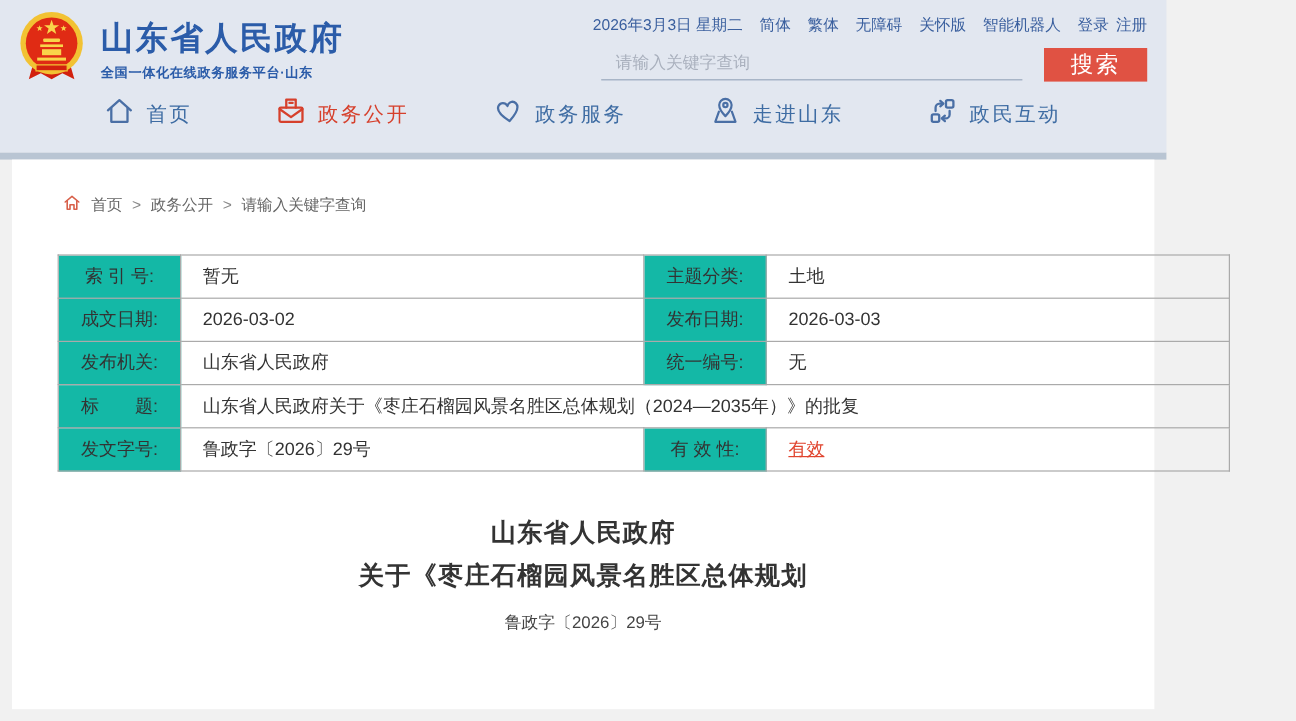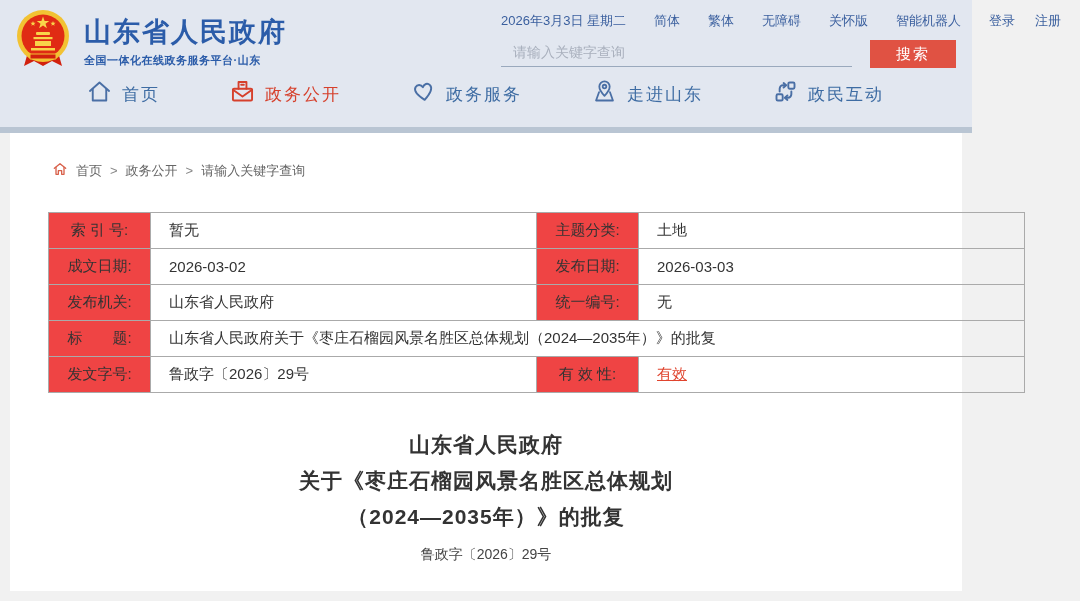--- a/index.html
+++ b/index.html
@@ -16,36 +16,36 @@
   .header-top { display:flex; padding:8px 16px 0 16px; }
   .brand { display:flex; align-items:center; gap:14px; }
   .brand-text .site-title {
     color:#2b5ca9; font-size:27px; font-weight:bold; letter-spacing:2px; line-height:34px;
   }
   .brand-text .site-subtitle {
     color:#2b5ca9; font-size:11px; font-weight:bold; letter-spacing:0.5px; margin-top:4px;
   }
   .header-right { margin-left:auto; width:455px; padding-top:4px; }
   .top-links {
-    display:flex; justify-content:space-between; gap:28px;
+    display:flex; justify-content:flex-end; gap:14px;
     font-size:13px; color:#3a5f9e; white-space:nowrap; line-height:18px;
   }
   .top-links .date { color:#3a5f9e; }
   .top-links a { color:#3a5f9e; text-decoration:none; cursor:pointer; }
   .top-links .tight { margin-left:-8px; }
   .search-row { display:flex; margin-top:10px; align-items:flex-start; }
   .search-input {
     flex:1; border:none; outline:none; background:transparent;
     border-bottom:1px solid #9aa9bd; font-size:14px; color:#333;
     padding:4px 8px 6px 12px; margin-right:18px;
   }
   .search-input::placeholder { color:#a9b0bd; }
   .search-btn {
     width:86px; height:28px; background:#e05243; color:#fff; border:none;
-    font-size:15px; cursor:pointer; letter-spacing:2px;
+    font-size:19px; cursor:pointer; letter-spacing:2px;
   }
 
   
   .nav {
     display:flex; justify-content:space-between; align-items:center;
     padding:2px 88px 6px 86px; height:44px;
   }
   .nav-item {
     display:flex; align-items:center; gap:9px; cursor:pointer;
     color:#3e6ca3; font-size:17px; letter-spacing:2px; white-space:nowrap;
@@ -69,21 +69,21 @@
 
   
   table.info {
     border-collapse:collapse; margin:32px 0 0 38px;
     width:976px; table-layout:fixed; font-size:15px;
   }
   table.info td {
     border:1px solid #aaa; height:36px; vertical-align:middle;
   }
   td.lbl {
-    background:#ef4444; text-align:center; color:#333; width:102px;
+    background:#14b8a6; text-align:center; color:#333; width:102px;
   }
   td.val { padding-left:18px; color:#333; }
   td.val.valid { color:#e0442e;text-decoration:underline; }
 
   
   .doc-head { text-align:center; margin-top:34px; }
   .doc-title-line {
     font-size:21px; font-weight:bold; color:#333; line-height:36px; letter-spacing:1px;
   }
   .doc-number { font-size:14px; color:#444; margin-top:11px; }
@@ -248,18 +248,17 @@
         <td class="val">鲁政字〔2026〕29号</td>
         <td class="lbl">有 效 性:</td>
         <td class="val valid">有效</td>
       </tr>
     </tbody>
       </table>
 
     <div class="doc-head">
       <div class="doc-title-line">山东省人民政府</div>
       <div class="doc-title-line">关于《枣庄石榴园风景名胜区总体规划</div>
-      <div class="doc-title-line">（2024—2035年）》的批复</div>
       <div class="doc-number">鲁政字〔2026〕29号</div>
     </div>
 
   </div>
 </div>
 
 </body></html>

